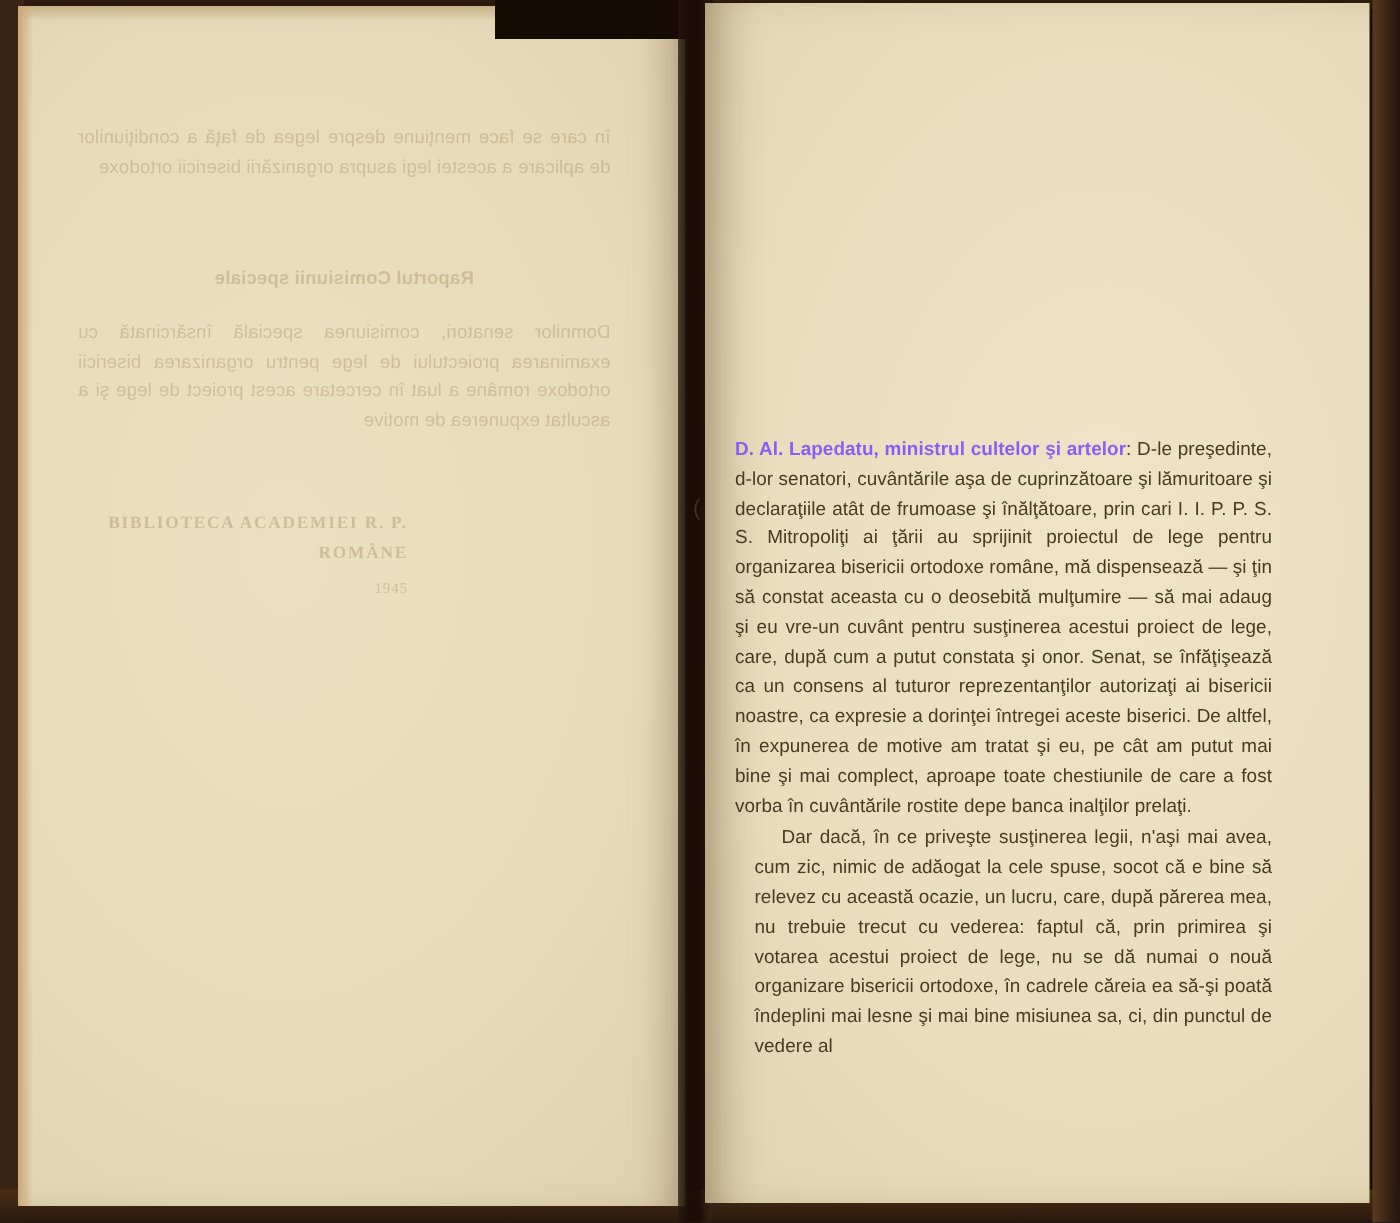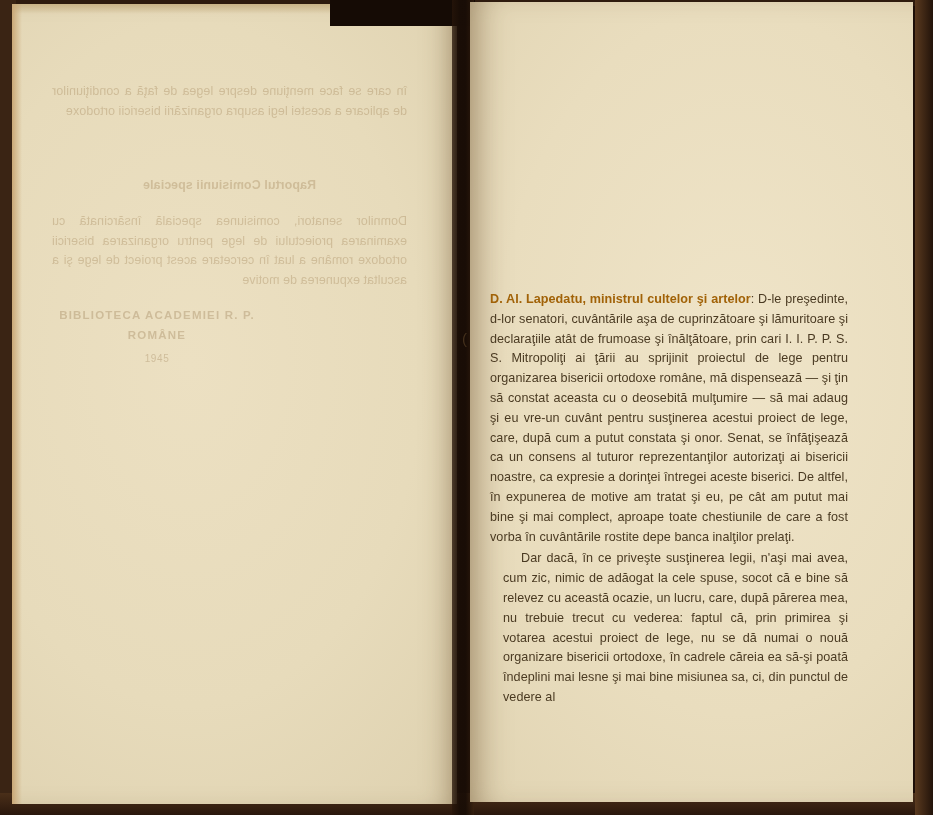--- a/index.html
+++ b/index.html
@@ -112,27 +112,28 @@
     line-height: 19.6px;
     letter-spacing: 0.1px;
     transform: scaleX(-1);
     text-align: justify;
     user-select: none;
   }
   .showthrough.block-a { left: 40px; top: 78px; width: 355px; }
   .showthrough.block-b { left: 40px; top: 172px; width: 355px; font-weight: bold; text-align: center;}
   .showthrough.block-c { left: 40px; top: 208px; width: 355px; }
   .showthrough.stamp {
-    left: 30px; top: 302px; width: 230px;
+    left: 30px; top: 336px; width: 230px;
     transform: none;
     color: rgba(150,118,75,0.33);
     font-size: 11.5px;
     letter-spacing: 1.2px;
-    text-align: center;
+    text-align: right;
     font-weight: bold;
+    font-family: Liberation Serif, serif;
   }
   .showthrough.stamp .sub {
     display: block;
     font-weight: normal;
     letter-spacing: 0.6px;
     font-size: 10px;
     margin-top: 4px;
   }
 
   
@@ -150,21 +151,21 @@
   .textcol p {
     margin: 0;
   }
   .textcol p + p {
     margin-top: 2px;
     text-indent: 18px;
     margin-left: 13px;
   }
   .speaker {
     font-weight: bold;
-    color: #a16207;
+    color: #8b5cf6;
   }
 
   .faint-mark {
     position: absolute;
     left: 462px;
     top: 330px;
     color: rgba(120,90,55,0.45);
     font-size: 15px;
   }
 </style>

